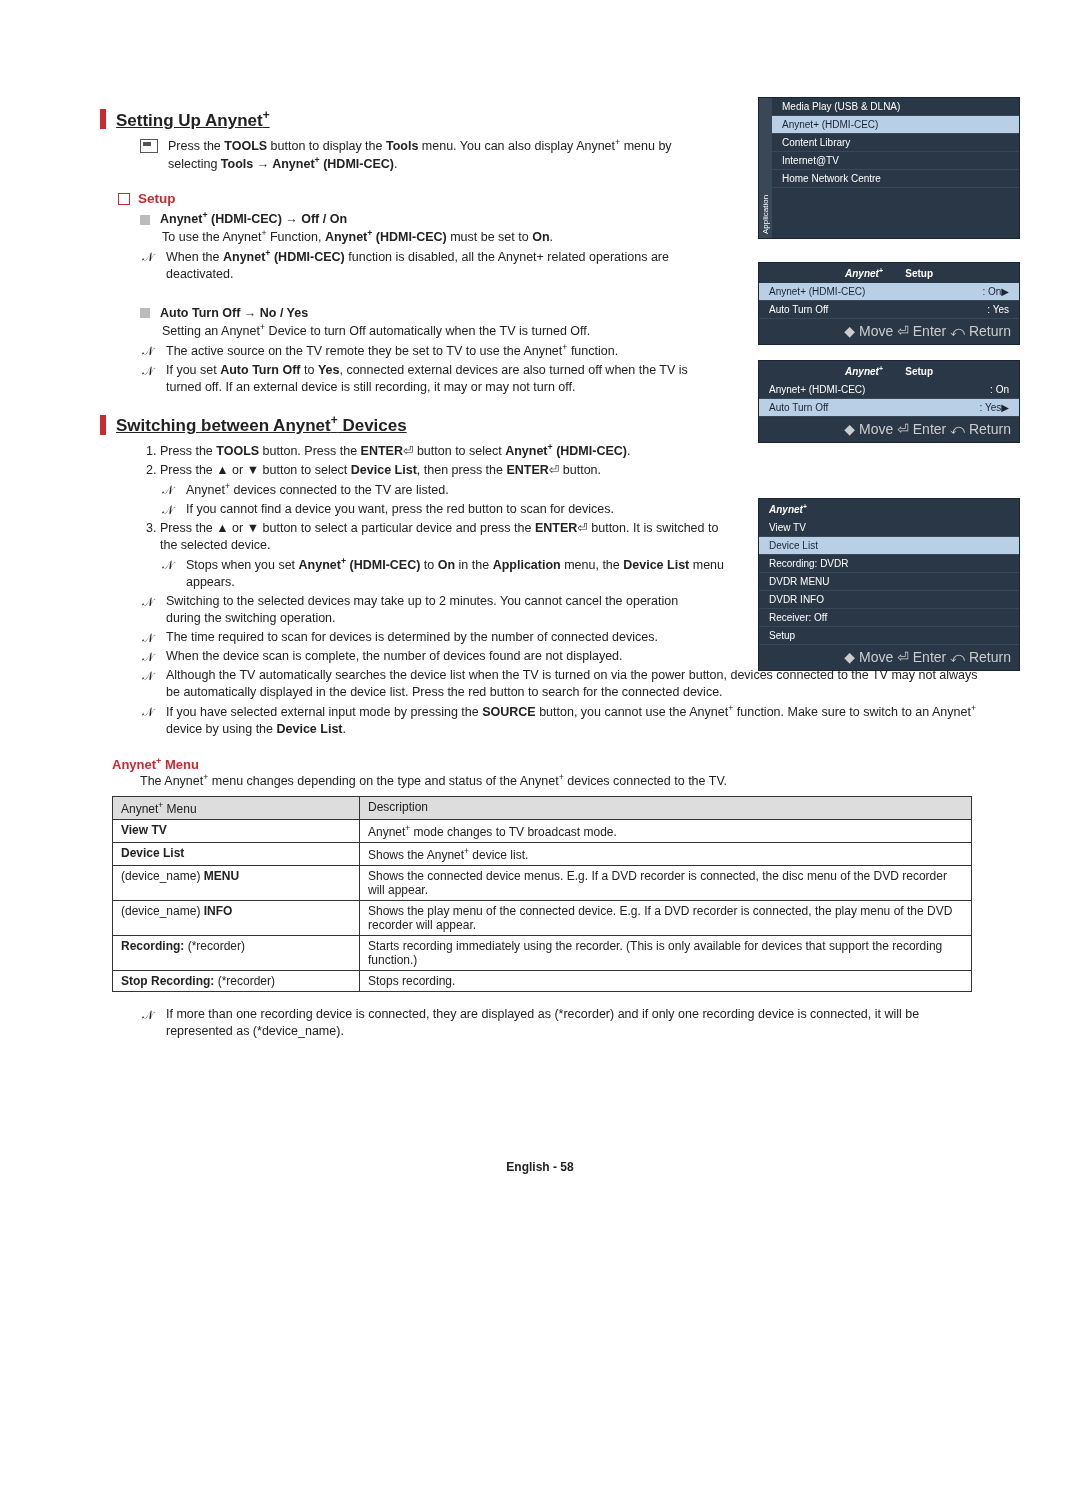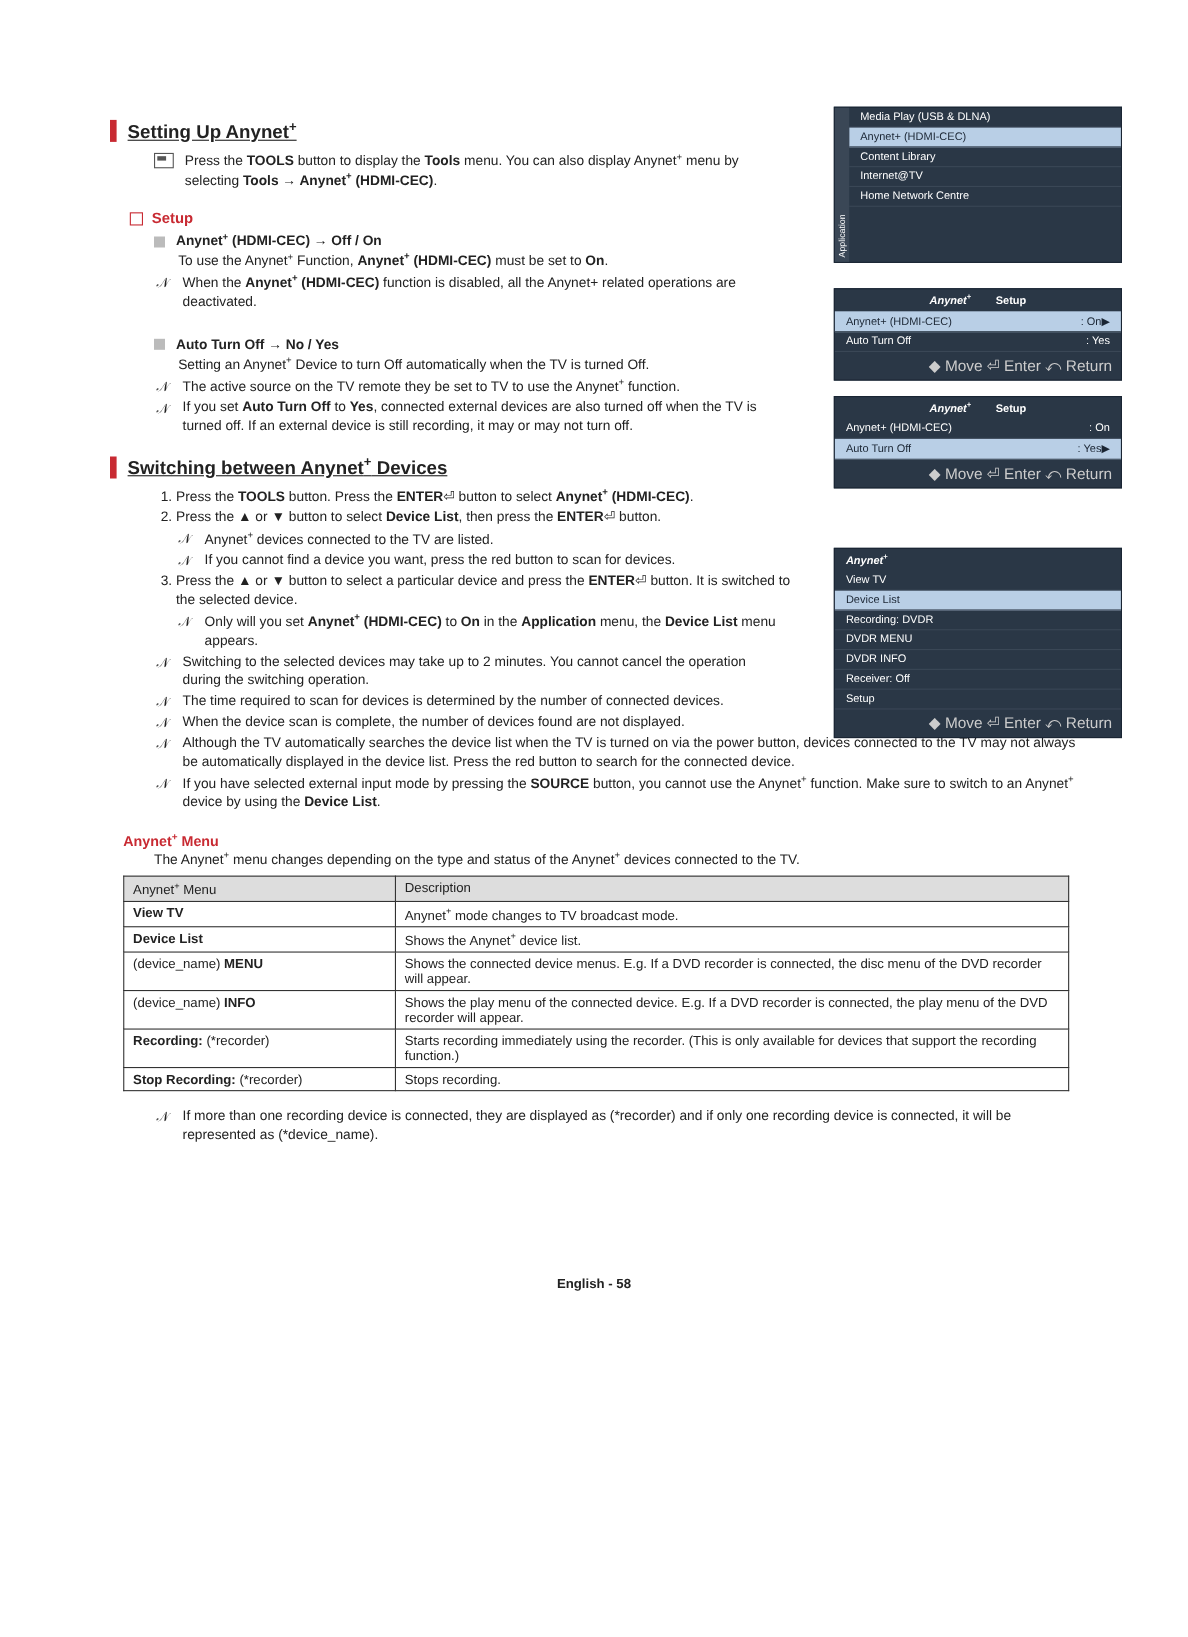--- a/index.html
+++ b/index.html
@@ -217,21 +217,21 @@
         </div>
       <div class="note-row left-col" style="margin-left:0;">
           <span class="note-icon">𝒩</span>
           <div>If you cannot find a device you want, press the red button to scan for devices.</div>
         </div>
     </li>
     <li>
       <div class="left-col"><span>Press the ▲ or ▼ button to select a particular device and press the </span><b>ENTER</b><span>⏎</span><span> button. It is switched to the selected device.</span></div>
       <div class="note-row left-col" style="margin-left:0;">
           <span class="note-icon">𝒩</span>
-          <div><span>Only will you set </span><b><span>Anynet</span><sup>+</sup><span> (HDMI-CEC)</span></b><span> to </span><b>On</b><span> in the </span><b>Application</b><span> menu, the </span><b>Device List</b><span> menu appears.</span></div>
+          <div><span>Stops when you set </span><b><span>Anynet</span><sup>+</sup><span> (HDMI-CEC)</span></b><span> to </span><b>On</b><span> in the </span><b>Application</b><span> menu, the </span><b>Device List</b><span> menu appears.</span></div>
         </div>
     </li>
   </ol>
 
   <div class="note-row content-text" style="width:565px;">
       <span class="note-icon">𝒩</span>
       <div>Switching to the selected devices may take up to 2 minutes. You cannot cancel the operation during the switching operation.</div>
     </div>
   <div class="note-row content-text">
       <span class="note-icon">𝒩</span>

